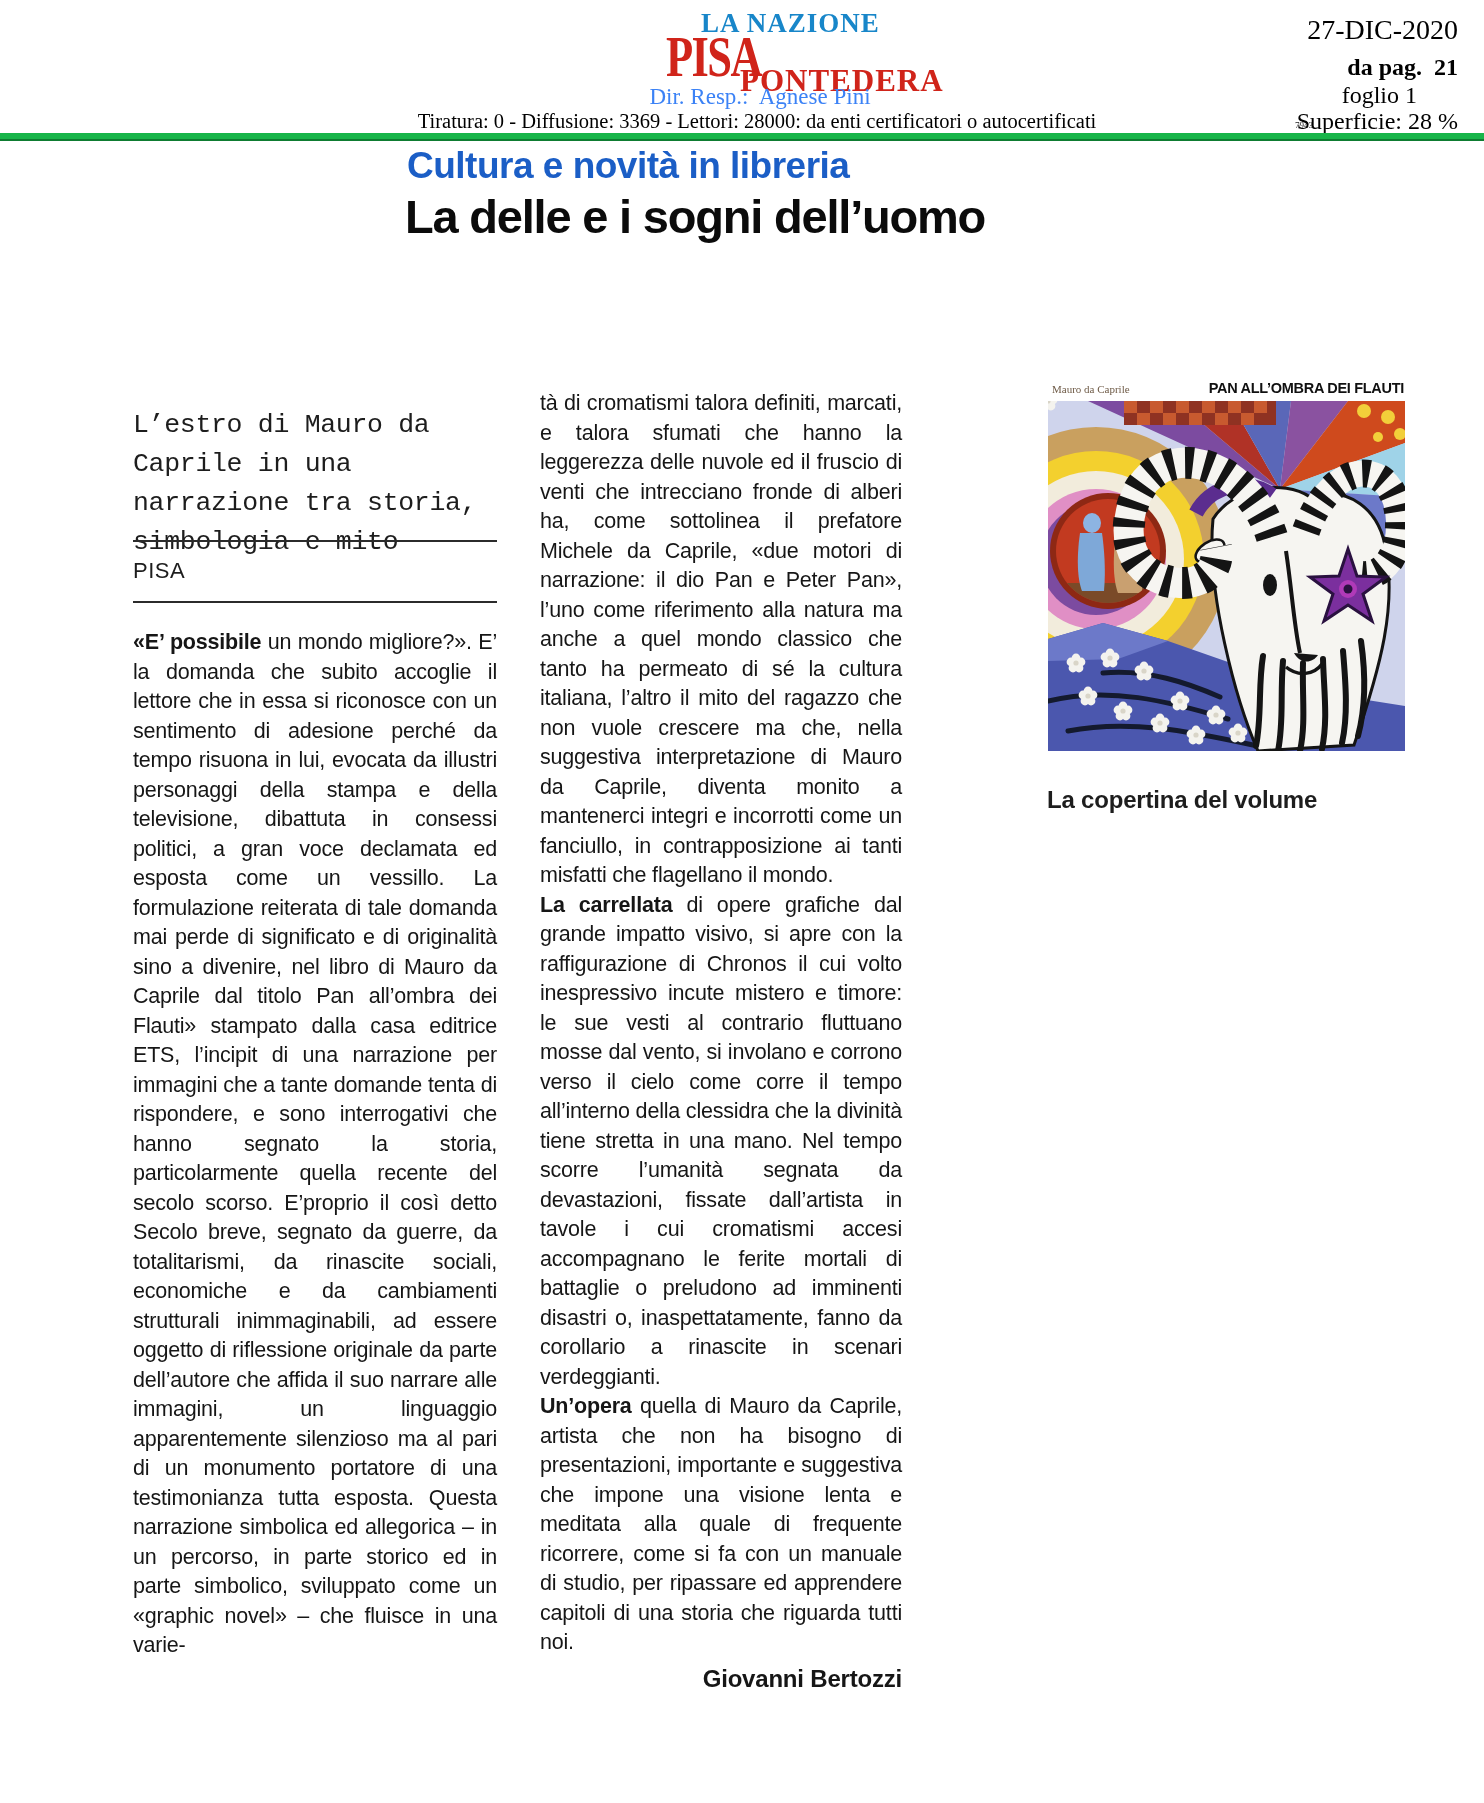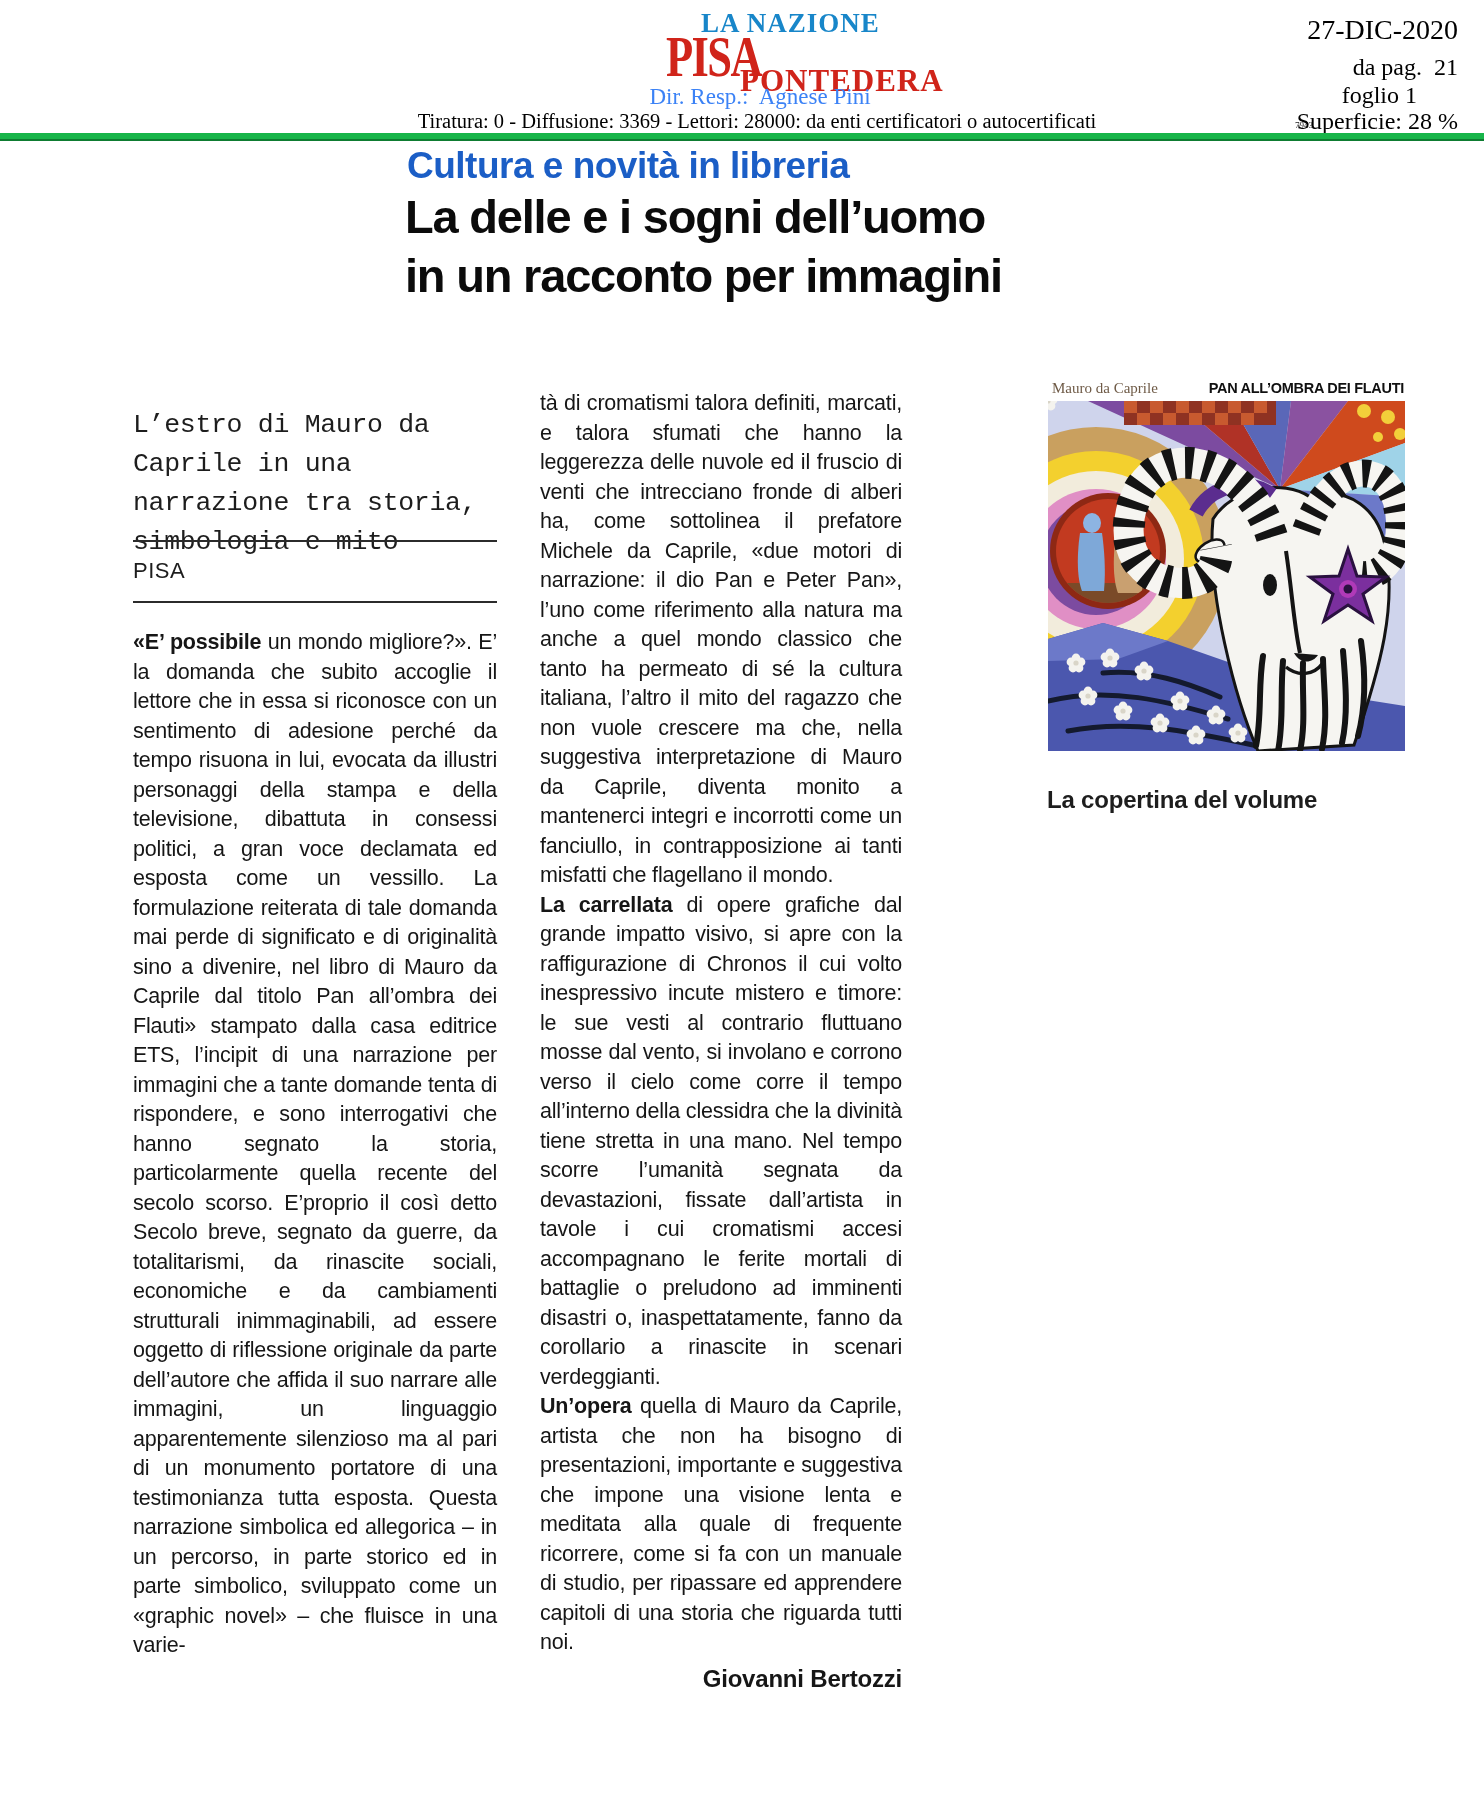--- a/index.html
+++ b/index.html
@@ -6,40 +6,40 @@
   body{width:1484px;height:1803px;position:relative;font-family:"Liberation Sans",sans-serif;color:#111;overflow:hidden;}
   .abs{position:absolute;}
   
   .brand-top{left:701px;top:8px;font-family:"Liberation Serif",serif;font-weight:bold;font-size:27px;color:#1886c9;letter-spacing:1px;white-space:pre;}
   .brand-main{left:666px;top:24px;font-family:"Liberation Serif",serif;font-weight:bold;font-size:57px;color:#d0241a;letter-spacing:-2px;transform:scaleX(.78);transform-origin:left top;white-space:pre;}
   .brand-sub{left:740px;top:63px;font-family:"Liberation Serif",serif;font-weight:bold;font-size:31px;color:#d0241a;letter-spacing:1px;white-space:pre;}
   .director{left:260px;top:84px;width:1000px;text-align:center;font-family:"Liberation Serif",serif;font-size:23px;color:#3b82f6;white-space:pre;}
   .stats{left:15px;top:110px;width:1484px;text-align:center;font-family:"Liberation Serif",serif;font-size:20.5px;color:#000;}
   .tiny-code{left:1295px;top:120px;font-family:"Liberation Serif",serif;font-size:9px;color:#222;}
   .m-date{right:26px;top:14px;font-family:"Liberation Serif",serif;font-size:28px;color:#000;white-space:pre;}
-  .m-pag{right:26px;top:54px;font-family:"Liberation Serif",serif;font-size:24px;color:#000;white-space:pre;}
+  .m-pag{right:26px;top:54px;font-family:"Liberation Serif",serif;font-size:24px;color:#000;white-space:pre;font-weight:bold;}
   .m-foglio{right:67px;top:82px;font-family:"Liberation Serif",serif;font-size:24px;color:#000;white-space:pre;}
   .m-sup{right:26px;top:108px;font-family:"Liberation Serif",serif;font-size:24px;color:#000;white-space:pre;}
   .green-rule{left:0;top:133px;width:1484px;height:6px;background:#18b54a;border-bottom:2px solid #0e7c31;}
   
   .kicker{left:407px;top:145px;width:716px;font-weight:bold;font-size:37px;color:#1b5ec6;letter-spacing:-.5px;}
   .headline{left:405px;top:187px;font-weight:bold;font-size:47px;line-height:59px;color:#0b0b0b;letter-spacing:-1.2px;}
   
   .standfirst{left:133px;top:406px;width:368px;font-size:26.5px;line-height:39px;color:#1d1d1d;letter-spacing:-.3px;font-family:Liberation Mono, monospace;}
   .hrule{left:133px;height:2px;width:364px;background:#2b2b2b;}
   .dateline{left:133px;top:558px;font-size:22px;letter-spacing:.5px;color:#1d1d1d;}
   .bodycol{font-size:21.5px;line-height:29.5px;text-align:justify;color:#161616;letter-spacing:-.2px;}
   .bodycol p{margin:0;}
   .bodycol b{font-weight:bold;}
   #col1{left:133px;top:628px;width:364px;}
   #col2{left:540px;top:389px;width:362px;}
   .byline{text-align:right;font-weight:bold;font-size:24px;margin-top:6px;letter-spacing:-.2px;}
   
   .fig-header{left:1052px;top:380px;width:352px;display:flex;justify-content:space-between;align-items:baseline;}
-  .fig-author{font-family:"Liberation Serif",serif;font-size:15px;color:#6e5a46;}
+  .fig-author{font-family:"Liberation Serif",serif;font-size:11px;color:#6e5a46;}
   .fig-title{font-weight:bold;font-size:14.5px;color:#101010;letter-spacing:-.3px;}
   .fig-art{left:1048px;top:401px;width:357px;height:350px;}
   .fig-caption{left:1047px;top:786px;font-weight:bold;font-size:24px;color:#1d1d1d;letter-spacing:-.2px;}
 </style>
 </head>
 <body>
 
 <div class="abs brand-top">LA NAZIONE</div>
 <div class="abs brand-main">PISA</div>
 <div class="abs brand-sub">PONTEDERA</div>
@@ -48,21 +48,20 @@
 <div class="abs tiny-code">7943</div>
 <div class="abs m-date">27-DIC-2020</div>
 <div class="abs m-pag">da pag.  21</div>
 <div class="abs m-foglio">foglio 1</div>
 <div class="abs m-sup">Superficie: 28 %</div>
 <div class="abs green-rule"></div>
 
 <div class="abs kicker">Cultura e novità in libreria</div>
 <div class="abs headline">
   <div>La delle e i sogni dell’uomo</div>
-  <div>in un racconto per immagini</div>
 </div>
 
 <div class="abs standfirst">L’estro di Mauro da Caprile in una narrazione tra storia, simbologia e mito</div>
 <div class="abs hrule" style="top:540px;"></div>
 <div class="abs dateline">PISA</div>
 <div class="abs hrule" style="top:601px;"></div>
 
 <div id="col1" class="abs bodycol">
   <p><b>«E’ possibile</b><span> un mondo migliore?». E’ la domanda che subito accoglie il lettore che in essa si riconosce con un sentimento di adesione perché da tempo risuona in lui, evocata da illustri personaggi della stampa e della televisione, dibattuta in consessi politici, a gran voce declamata ed esposta come un vessillo. La formulazione reiterata di tale domanda mai perde di significato e di originalità sino a divenire, nel libro di Mauro da Caprile dal titolo Pan all’ombra dei Flauti» stampato dalla casa editrice ETS, l’incipit di una narrazione per immagini che a tante domande tenta di rispondere, e sono interrogativi che hanno segnato la storia, particolarmente quella recente del secolo scorso. E’proprio il così detto Secolo breve, segnato da guerre, da totalitarismi, da rinascite sociali, economiche e da cambiamenti strutturali inimmaginabili, ad essere oggetto di riflessione originale da parte dell’autore che affida il suo narrare alle immagini, un linguaggio apparentemente silenzioso ma al pari di un monumento portatore di una testimonianza tutta esposta. Questa narrazione simbolica ed allegorica – in un percorso, in parte storico ed in parte simbolico, sviluppato come un «graphic novel» – che fluisce in una varie-</span></p>
 </div>

